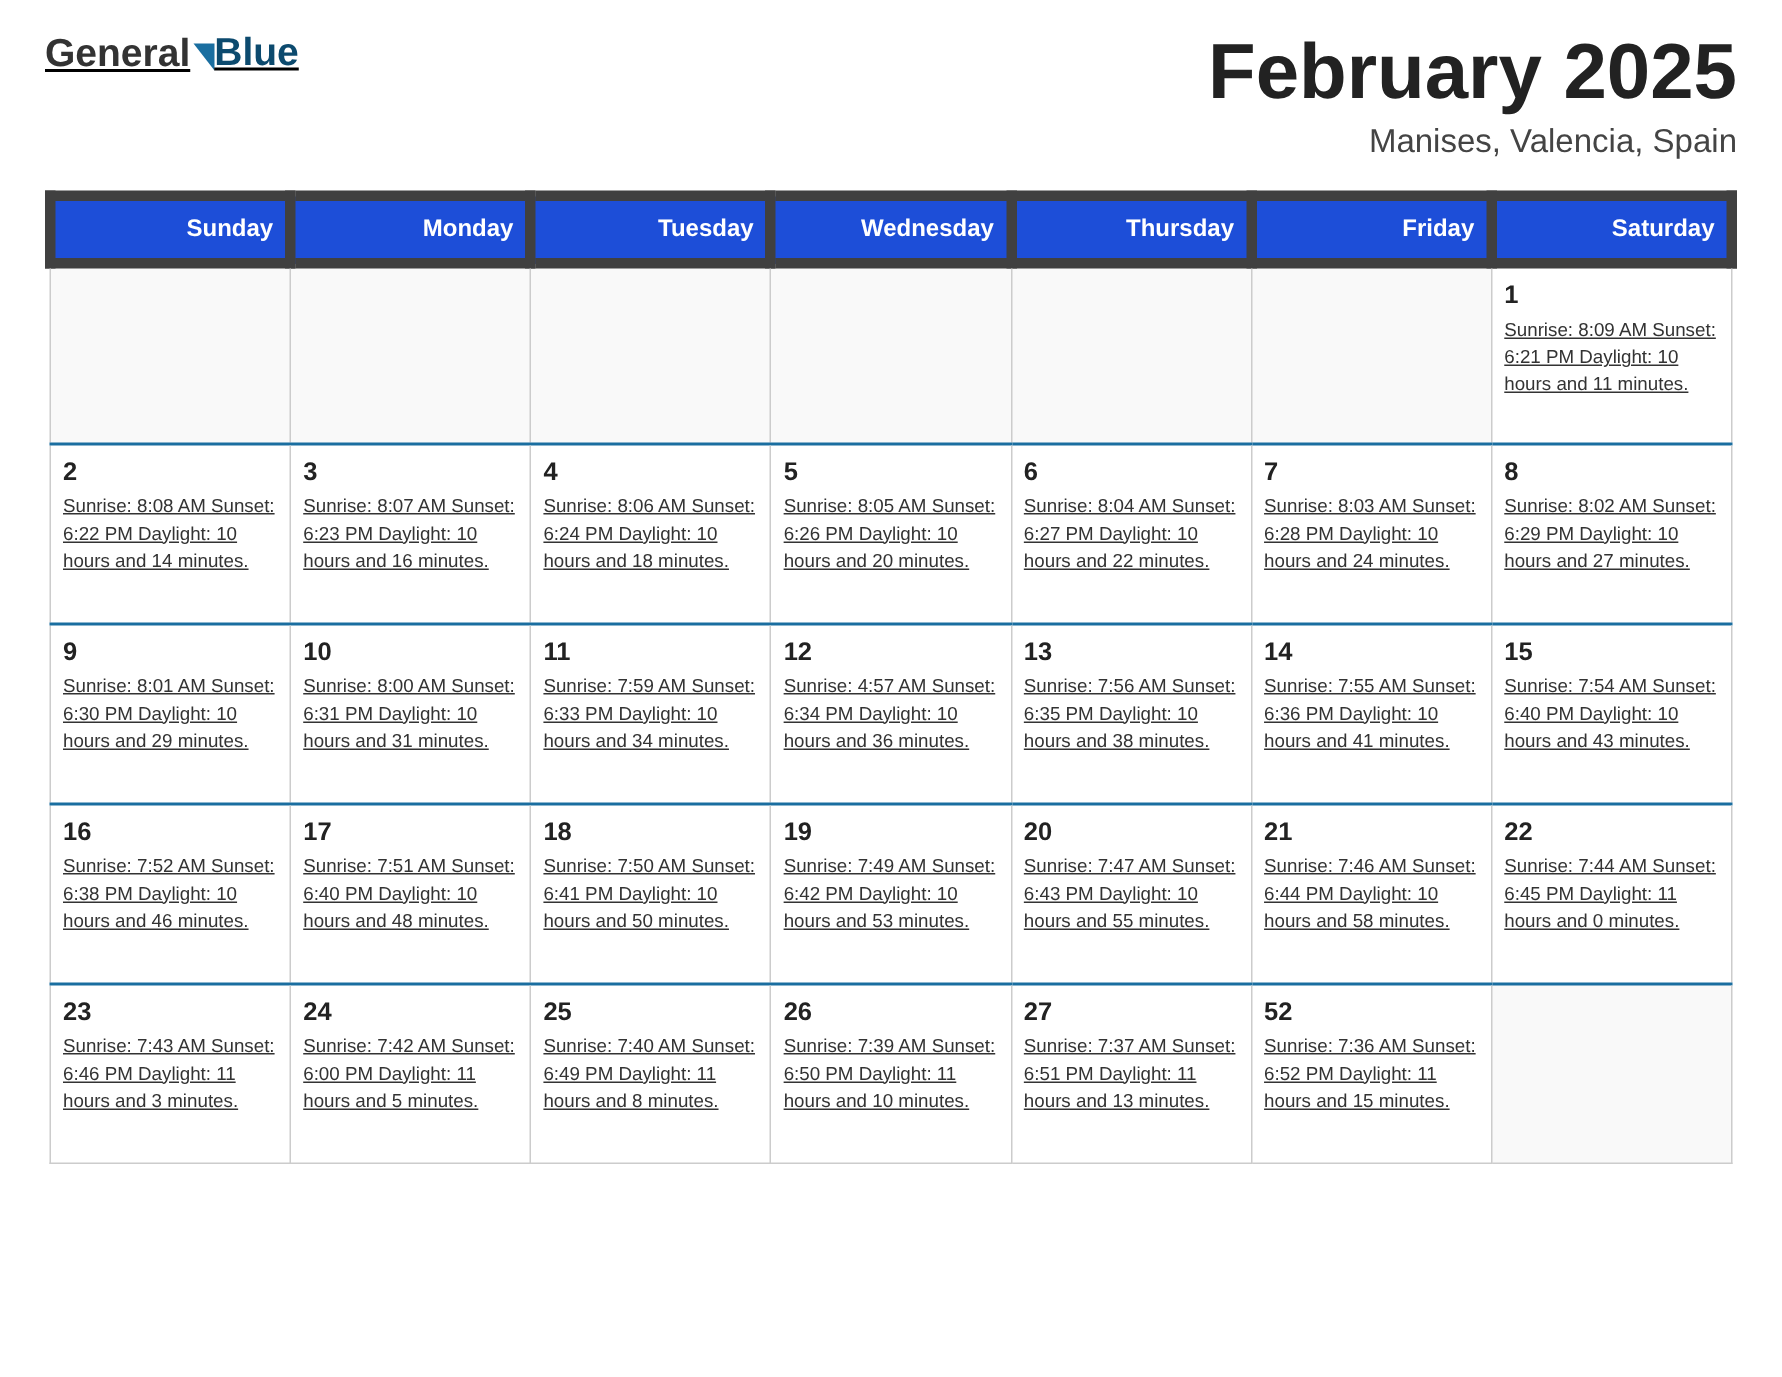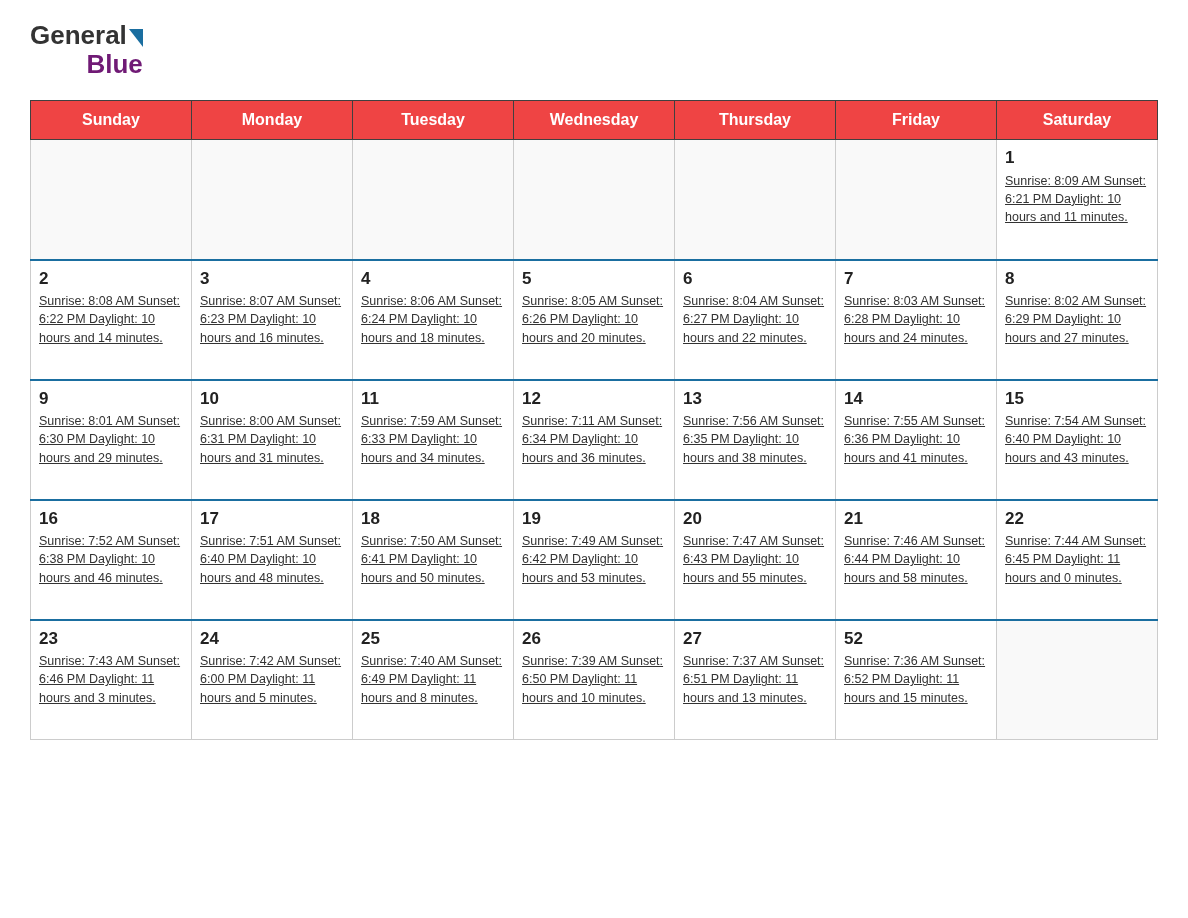--- a/index.html
+++ b/index.html
@@ -11,22 +11,23 @@
       min-height: 918px;
     }
     .header {
       display: flex;
       justify-content: space-between;
       align-items: flex-start;
       margin-bottom: 20px;
     }
     .logo {
       display: flex;
-      flex-direction: column;
-      align-items: flex-end;
+      flex-direction: row;
+      align-items: center;
+      text-decoration: underline;
     }
     .logo-top {
       display: flex;
       align-items: center;
     }
     .logo-general {
       font-size: 26px;
       font-weight: bold;
       color: #333;
     }
@@ -35,21 +36,21 @@
       height: 0;
       border-left: 14px solid transparent;
       border-right: 0px solid transparent;
       border-top: 18px solid #1a6ea0;
       margin-left: 2px;
       margin-top: 4px;
     }
     .logo-blue {
       font-size: 26px;
       font-weight: bold;
-      color: #701a75;
+      color: #0c4a6e;
       margin-top: -2px;
     }
     .title-block {
       text-align: right;
     }
     .month-title {
       font-size: 52px;
       font-weight: bold;
       color: #222;
       line-height: 1.1;
@@ -58,27 +59,27 @@
       font-size: 22px;
       color: #444;
       margin-top: 4px;
     }
     .calendar {
       width: 100%;
       border-collapse: collapse;
       table-layout: fixed;
     }
     .calendar th {
-      background-color: #ef4444;
+      background-color: #1d4ed8;
       color: #fff;
       font-size: 16px;
       font-weight: bold;
       padding: 10px 8px;
-      text-align: center;
-      border: 1px solid #404040;
+      text-align: right;
+      border: 7px solid #404040;
     }
     .calendar td {
       vertical-align: top;
       border: 1px solid #ccc;
       padding: 6px 8px;
       min-height: 120px;
       height: 120px;
       font-size: 13px;
       color: #333;
       line-height: 1.4;
@@ -106,20 +107,24 @@
 </head>
 <body>
 
 <div class="header">
   <div class="logo">
     <div class="logo-top">
       <span class="logo-general">General</span>
       <div class="logo-arrow"></div>
     </div>
     <span class="logo-blue">Blue</span>
+  </div>
+  <div class="title-block">
+    <div class="month-title">February 2025</div>
+    <div class="location">Manises, Valencia, Spain</div>
   </div>
 </div>
 
 <table class="calendar">
   <thead>
     <tr>
     <th>Sunday</th>
         <th>Monday</th>
         <th>Tuesday</th>
         <th>Wednesday</th>
@@ -201,21 +206,21 @@
 Daylight: 10 hours and 31 minutes.</div>
         </td>
         <td>
           <span class="day-number">11</span>
           <div class="day-info">Sunrise: 7:59 AM
 Sunset: 6:33 PM
 Daylight: 10 hours and 34 minutes.</div>
         </td>
         <td>
           <span class="day-number">12</span>
-          <div class="day-info">Sunrise: 7:11 AM
+          <div class="day-info">Sunrise: 4:57 AM
 Sunset: 6:34 PM
 Daylight: 10 hours and 36 minutes.</div>
         </td>
         <td>
           <span class="day-number">13</span>
           <div class="day-info">Sunrise: 7:56 AM
 Sunset: 6:35 PM
 Daylight: 10 hours and 38 minutes.</div>
         </td>
         <td>

